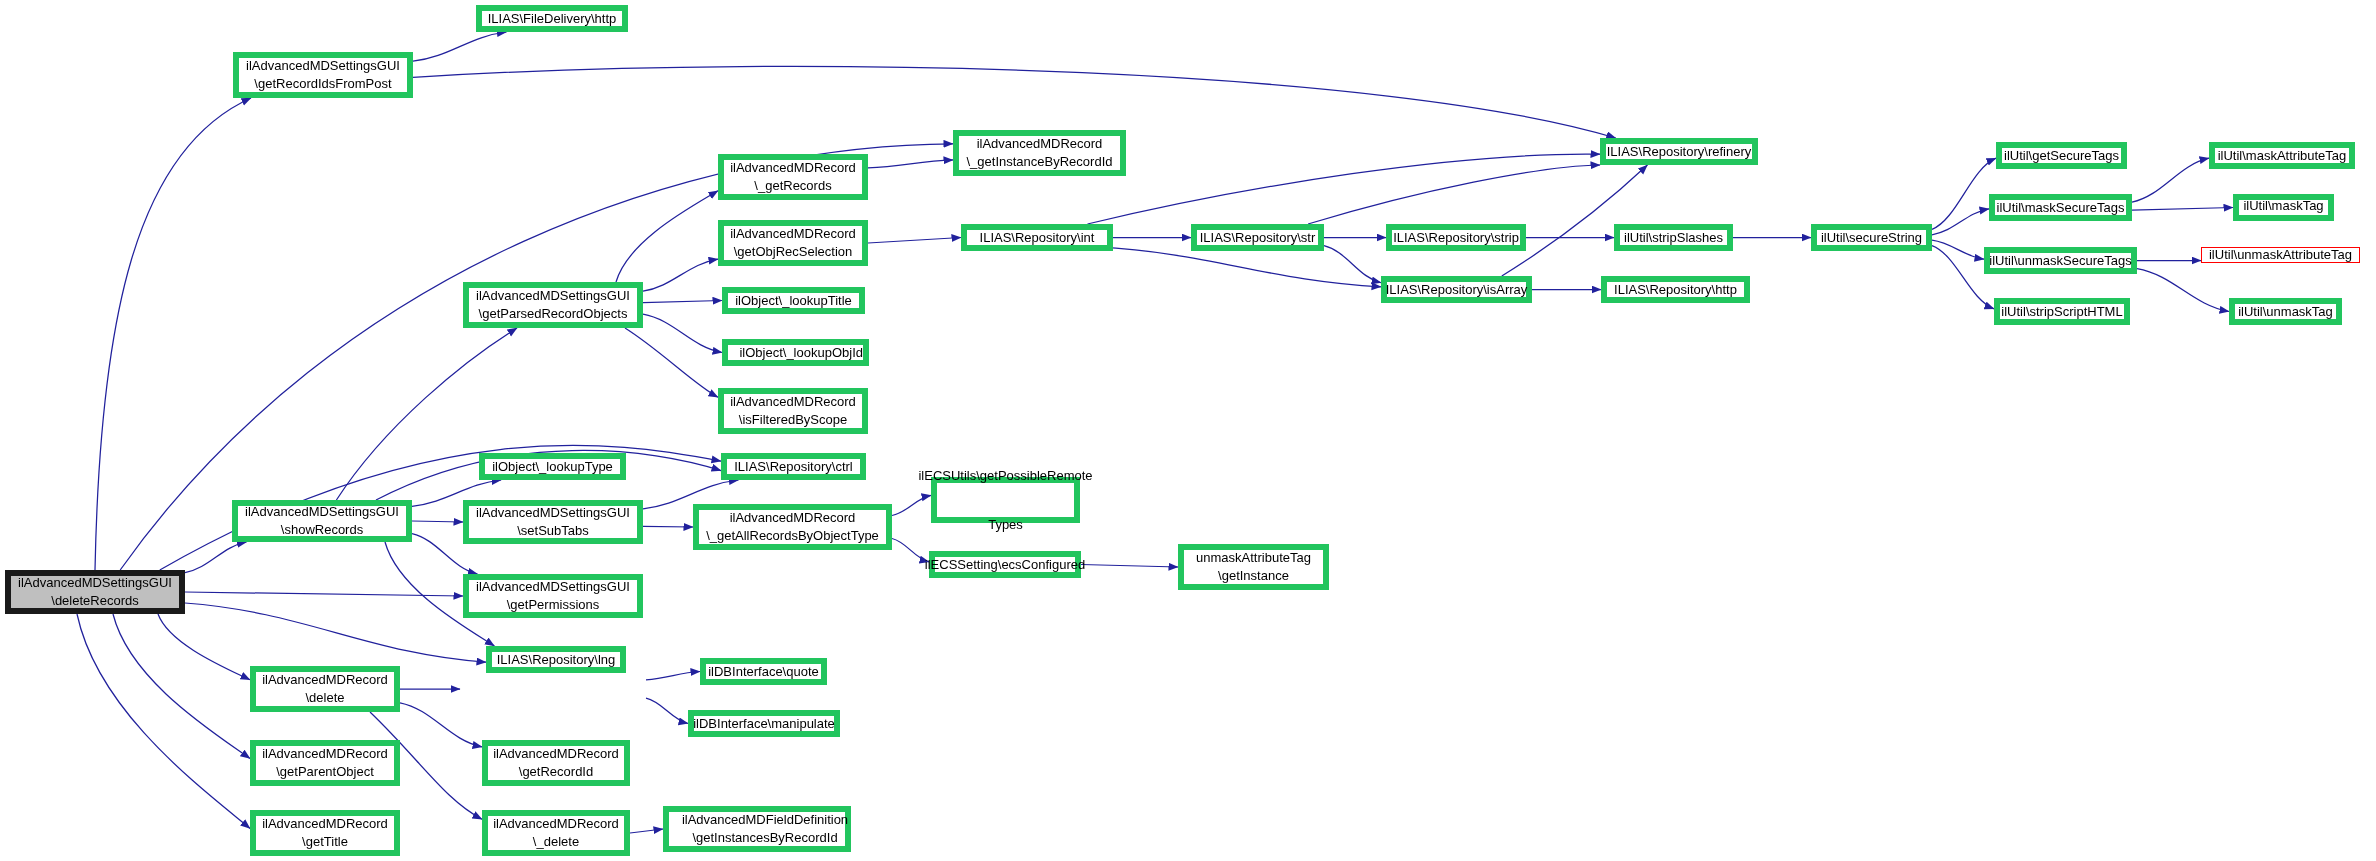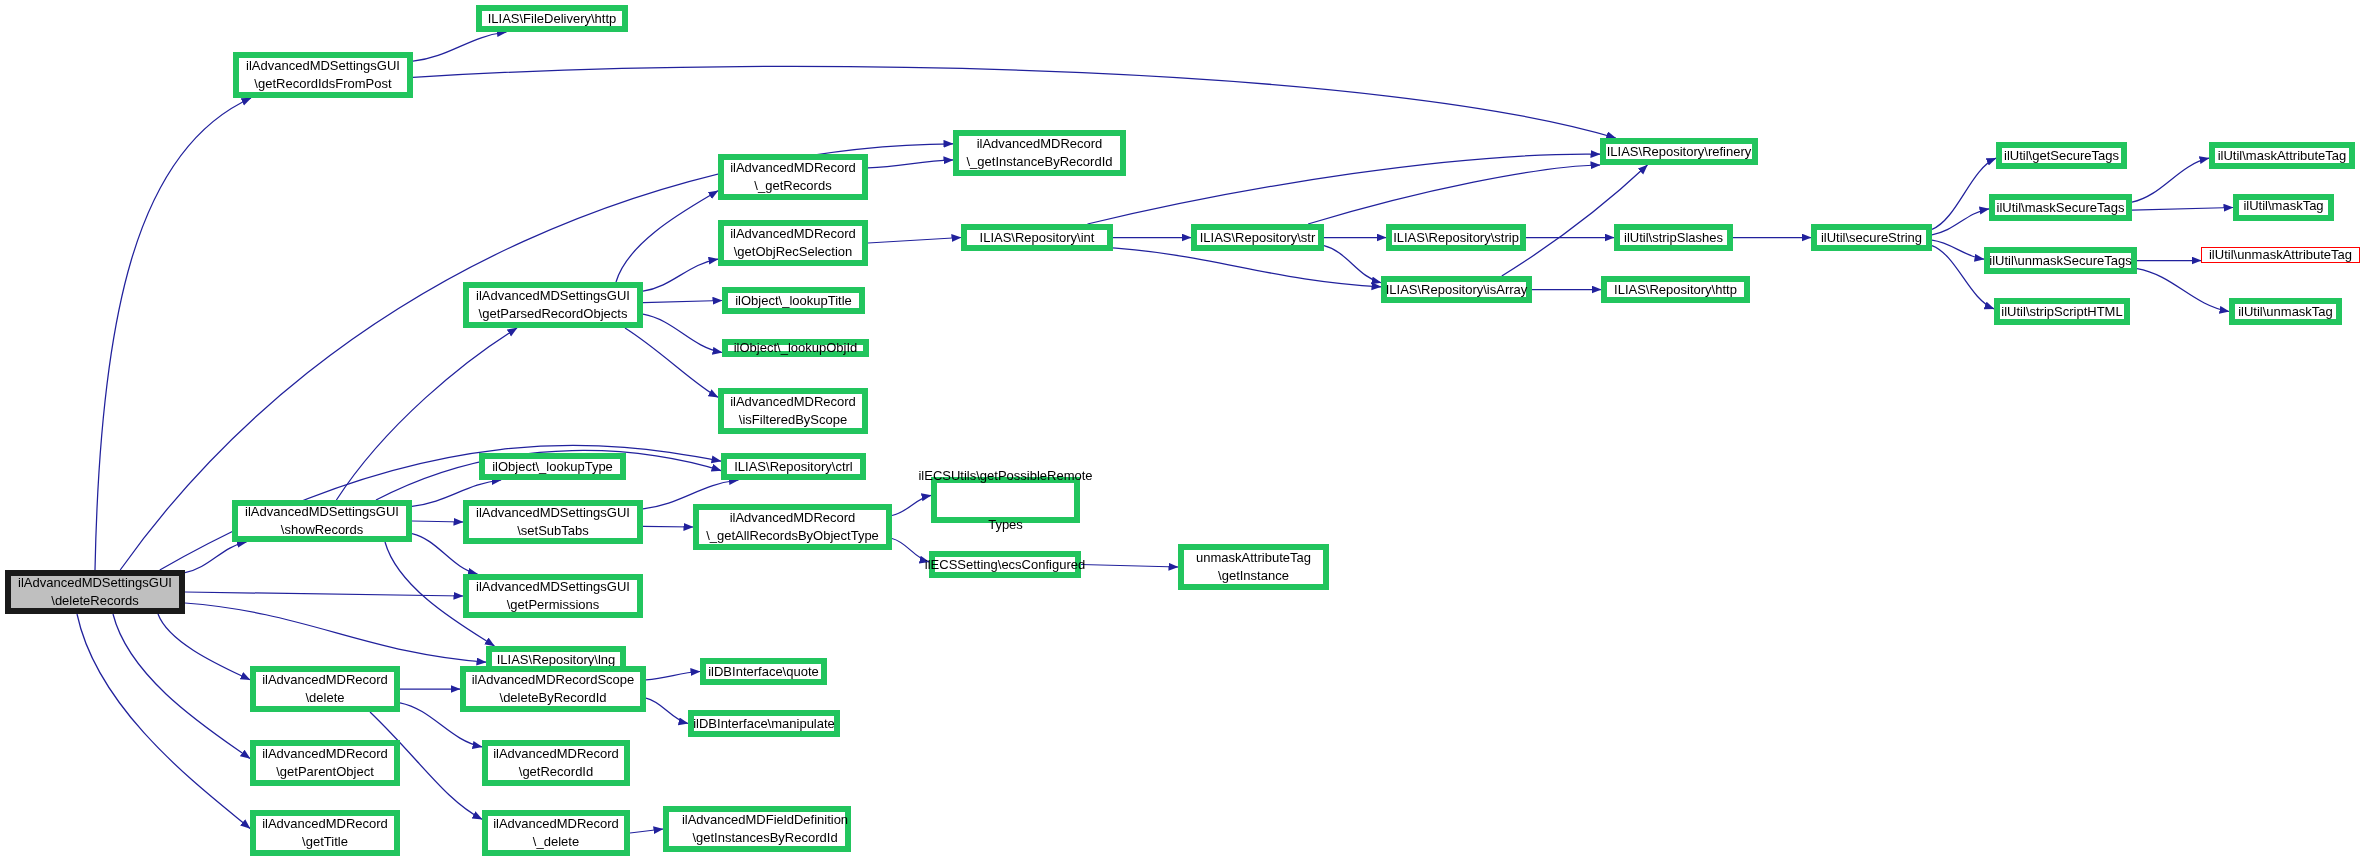--- a/index.html
+++ b/index.html
@@ -134,24 +134,20 @@
       <span>\delete</span>
     </div>
     <div class="node" style="left: 250px; top: 740px; width: 150px; height: 46px;">
       <span>ilAdvancedMDRecord</span>
       <span>\getParentObject</span>
     </div>
     <div class="node" style="left: 250px; top: 810px; width: 150px; height: 46px;">
       <span>ilAdvancedMDRecord</span>
       <span>\getTitle</span>
     </div>
-    <div class="node" style="left: 460px; top: 666px; width: 186px; height: 46px;">
-      <span>ilAdvancedMDRecordScope</span>
-      <span>\deleteByRecordId</span>
-    </div>
     <div class="node" style="left: 482px; top: 740px; width: 148px; height: 46px;">
       <span>ilAdvancedMDRecord</span>
       <span>\getRecordId</span>
     </div>
     <div class="node" style="left: 482px; top: 810px; width: 148px; height: 46px;">
       <span>ilAdvancedMDRecord</span>
       <span>\_delete</span>
     </div>
     <div class="node" style="left: 700px; top: 658px; width: 127px; height: 27px;">
       <span>ilDBInterface\quote</span>
@@ -167,21 +163,21 @@
       <span>ilAdvancedMDRecord</span>
       <span>\_getRecords</span>
     </div>
     <div class="node" style="left: 718px; top: 220px; width: 150px; height: 46px;">
       <span>ilAdvancedMDRecord</span>
       <span>\getObjRecSelection</span>
     </div>
     <div class="node" style="left: 722px; top: 287px; width: 143px; height: 27px;">
       <span>ilObject\_lookupTitle</span>
     </div>
-    <div class="node" style="left: 722px; top: 339px; width: 147px; height: 18px;">
+    <div class="node" style="left: 722px; top: 339px; width: 147px; height: 27px; align-items: flex-end;">
       <span>ilObject\_lookupObjId</span>
     </div>
     <div class="node" style="left: 718px; top: 388px; width: 150px; height: 46px;">
       <span>ilAdvancedMDRecord</span>
       <span>\isFilteredByScope</span>
     </div>
     <div class="node" style="left: 721px; top: 453px; width: 145px; height: 27px;">
       <span>ILIAS\Repository\ctrl</span>
     </div>
     <div class="node" style="left: 693px; top: 504px; width: 199px; height: 46px;">

